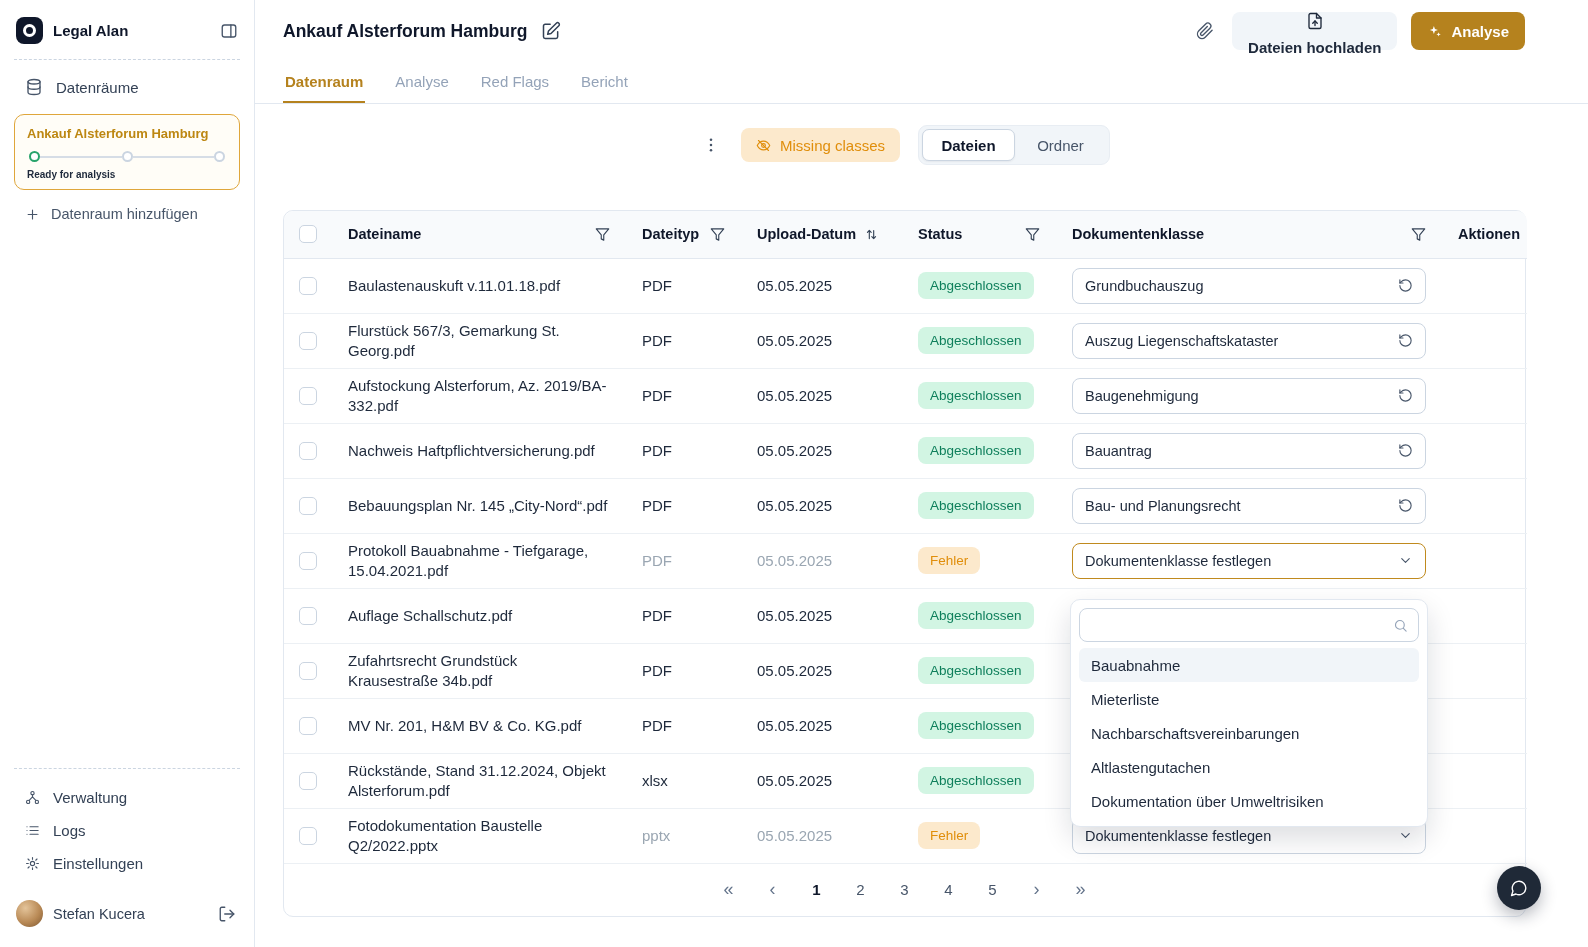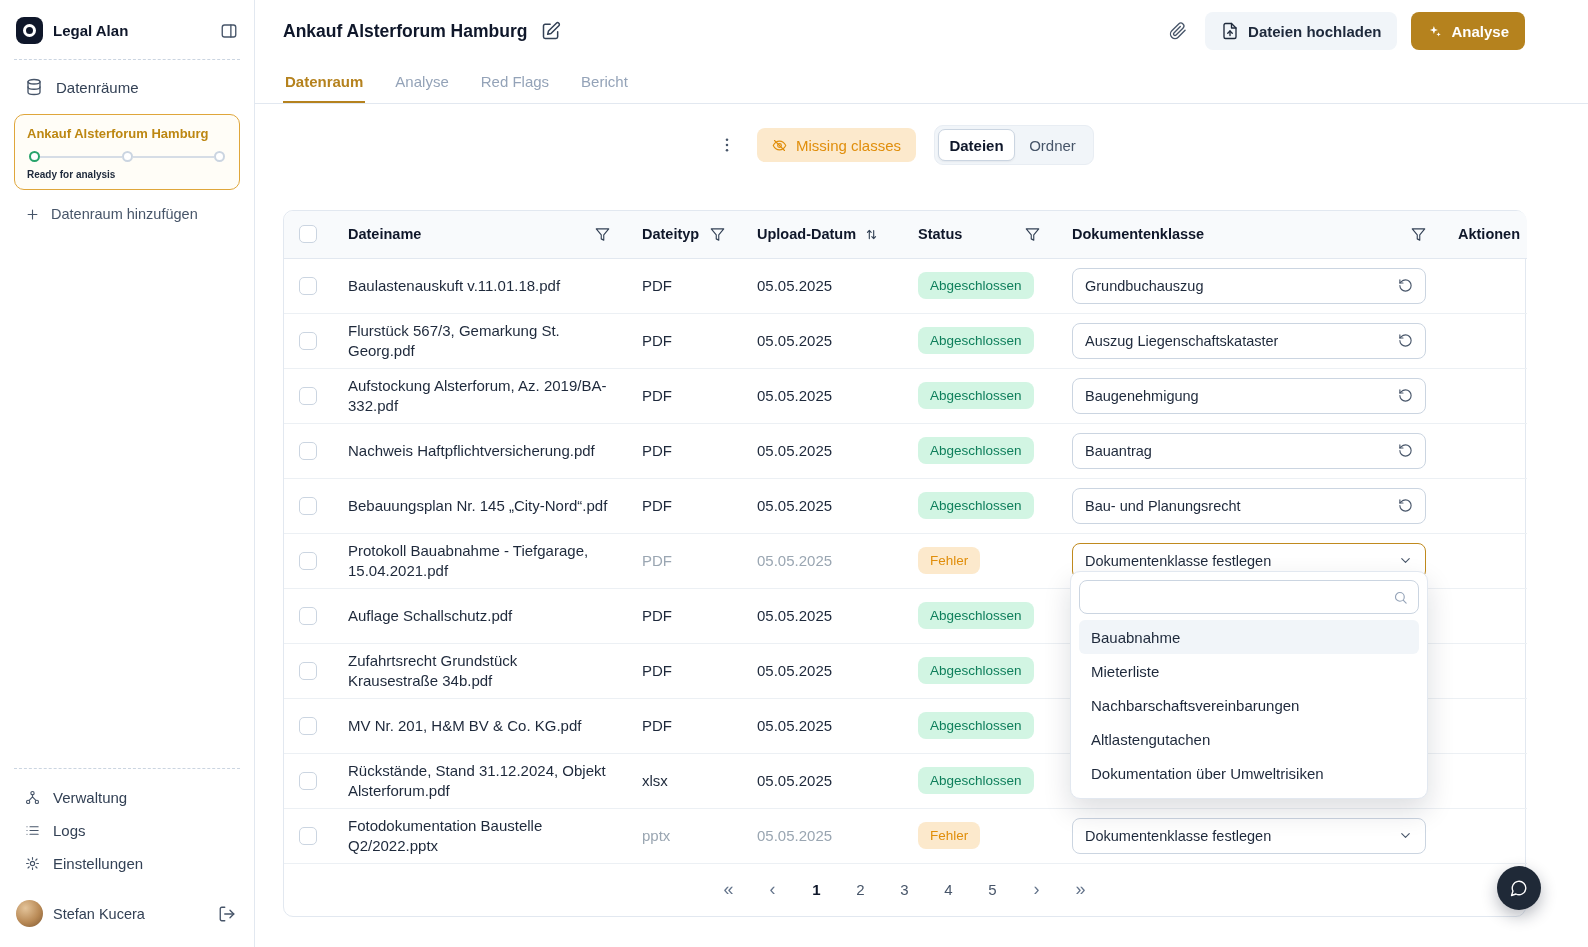--- a/index.html
+++ b/index.html
@@ -44,35 +44,35 @@
   .logout-btn { margin-left:auto; color:#475569; cursor:pointer; }
 
   
   .main { flex:1; position:relative; display:flex; flex-direction:column; min-width:0; }
   .main-header { height:62px; display:flex; align-items:center; padding:0 63px 0 28px; }
   .page-title { font-size:17.5px; font-weight:700; color:#0F172A; }
   .edit-btn { margin-left:14px; color:#334155; cursor:pointer; }
   .hdr-right { margin-left:auto; display:flex; align-items:center; gap:14px; }
   .link-btn { color:#475569; cursor:pointer; margin-right:4px; }
   .btn { display:inline-flex; align-items:center; gap:9px; height:38px; padding:0 16px; border-radius:8px; border:none; font-size:15px; font-weight:600; cursor:pointer; font-family:inherit; }
-  .btn-secondary { background:#F1F5F9; color:#1E293B; }
+  .btn-secondary { background:#F1F5F9; color:#1E293B;flex-direction:column; }
   .btn-primary { background:#B5821E; color:#fff; }
   .btn-primary .ic svg { fill:#fff; stroke:none; }
 
   .tabs { display:flex; gap:28px; padding:0 28px; border-bottom:1px solid #E2E8F0; height:42px; align-items:stretch; }
   .tab { display:flex; align-items:center; font-size:15px; font-weight:500; color:#94A3B8; cursor:pointer; border-bottom:2px solid transparent; padding:0 2px; }
   .tab.active { color:#B5821E; font-weight:700; border-bottom-color:#B5821E; }
 
   .toolbar { display:flex; align-items:center; margin:21px 62px 0 28px; height:40px; gap:18px;justify-content:center; }
   .kebab { width:24px; display:flex; justify-content:center; color:#475569; cursor:pointer; }
   .chip { display:inline-flex; align-items:center; gap:9px; height:34px; padding:0 15px; border-radius:8px; background:#FCE9CC; color:#E08E0B; font-size:15px; font-weight:500; cursor:pointer; }
   .search-box { margin-left:auto; width:305px; height:40px; border:1px solid #CBD5E1; border-radius:8px; display:flex; align-items:center; gap:9px; padding:0 12px; color:#94A3B8; background:#fff; }
   .search-box input { border:none; outline:none; flex:1; font-size:15px; font-family:inherit; color:#1E293B; background:transparent; }
   .search-box input::placeholder { color:#94A3B8; }
-  .seg { width:160px; height:40px; background:#F1F5F9; border:1px solid #E8EDF3; border-radius:9px; display:flex; padding:3px; }
+  .seg { width:192px; height:40px; background:#F1F5F9; border:1px solid #E8EDF3; border-radius:9px; display:flex; padding:3px; }
   .seg-opt { flex:1; display:flex; align-items:center; justify-content:center; font-size:15px; color:#475569; font-weight:500; border-radius:7px; cursor:pointer; }
   .seg-opt.active { background:#fff; border:1px solid #CBD5E1; color:#0F172A; font-weight:700; box-shadow:0 1px 2px rgba(15,23,42,.06); }
 
   
   .table-area { padding:0 62px 0 28px; margin-top:45px; }
   .table-wrap { position:relative; width:1243px; border:1px solid #E2E8F0; border-radius:10px; background:#fff; }
   table { width:100%; border-collapse:collapse; table-layout:fixed; }
   thead th { background:#F8FAFC; height:47px; font-size:14.5px; font-weight:700; color:#0F172A; text-align:left; padding:0 16px; border-bottom:1px solid #E2E8F0; }
   thead th:first-child { border-top-left-radius:10px; }
   thead th:last-child { border-top-right-radius:10px; }
@@ -91,21 +91,21 @@
   .badge.error { background:#FCE9CC; color:#E08E0B; }
   .class-box { display:flex; align-items:center; justify-content:space-between; gap:8px; height:36px; border:1px solid #CBD5E1; border-radius:8px; padding:0 12px; cursor:pointer; background:#fff; }
   .class-box.open { border-color:#C08A1E; }
   .class-box .class-label { font-size:14.5px; color:#1E293B; white-space:nowrap; overflow:hidden; text-overflow:ellipsis; }
   .class-box .ic { color:#475569; }
   .act-cell { text-align:center; }
   .act { background:none; border:none; color:#475569; cursor:pointer; padding:4px; vertical-align:middle; }
   .act + .act { margin-left:8px; }
 
   
-  .class-dropdown { position:absolute; left:786px; top:360px; width:358px; background:#fff; border:1px solid #E2E8F0; border-radius:10px; box-shadow:0 12px 28px rgba(15,23,42,.14); padding:8px; z-index:6; }
+  .class-dropdown { position:absolute; left:786px; top:388px; width:358px; background:#fff; border:1px solid #E2E8F0; border-radius:10px; box-shadow:0 12px 28px rgba(15,23,42,.14); padding:8px; z-index:6; }
   .dd-search { height:34px; border:1px solid #CBD5E1; border-radius:8px; display:flex; align-items:center; padding:0 10px; gap:8px; color:#94A3B8; margin-bottom:6px; }
   .dd-search input { border:none; outline:none; flex:1; font-size:14px; font-family:inherit; background:transparent; }
   .dd-option { height:34px; display:flex; align-items:center; padding:0 12px; font-size:15px; color:#1E293B; border-radius:6px; cursor:pointer; }
   .dd-option.hl { background:#F1F5F9; }
 
   
   .pagination { height:52px; display:flex; align-items:center; justify-content:center; gap:14px; }
   .pg-item { min-width:30px; height:30px; display:flex; align-items:center; justify-content:center; color:#475569; font-size:15px; border-radius:6px; cursor:pointer; }
   .pg-item.nav { font-size:18px; color:#64748B; }
   .pg-item.current { color:#0F172A; font-weight:700; }

